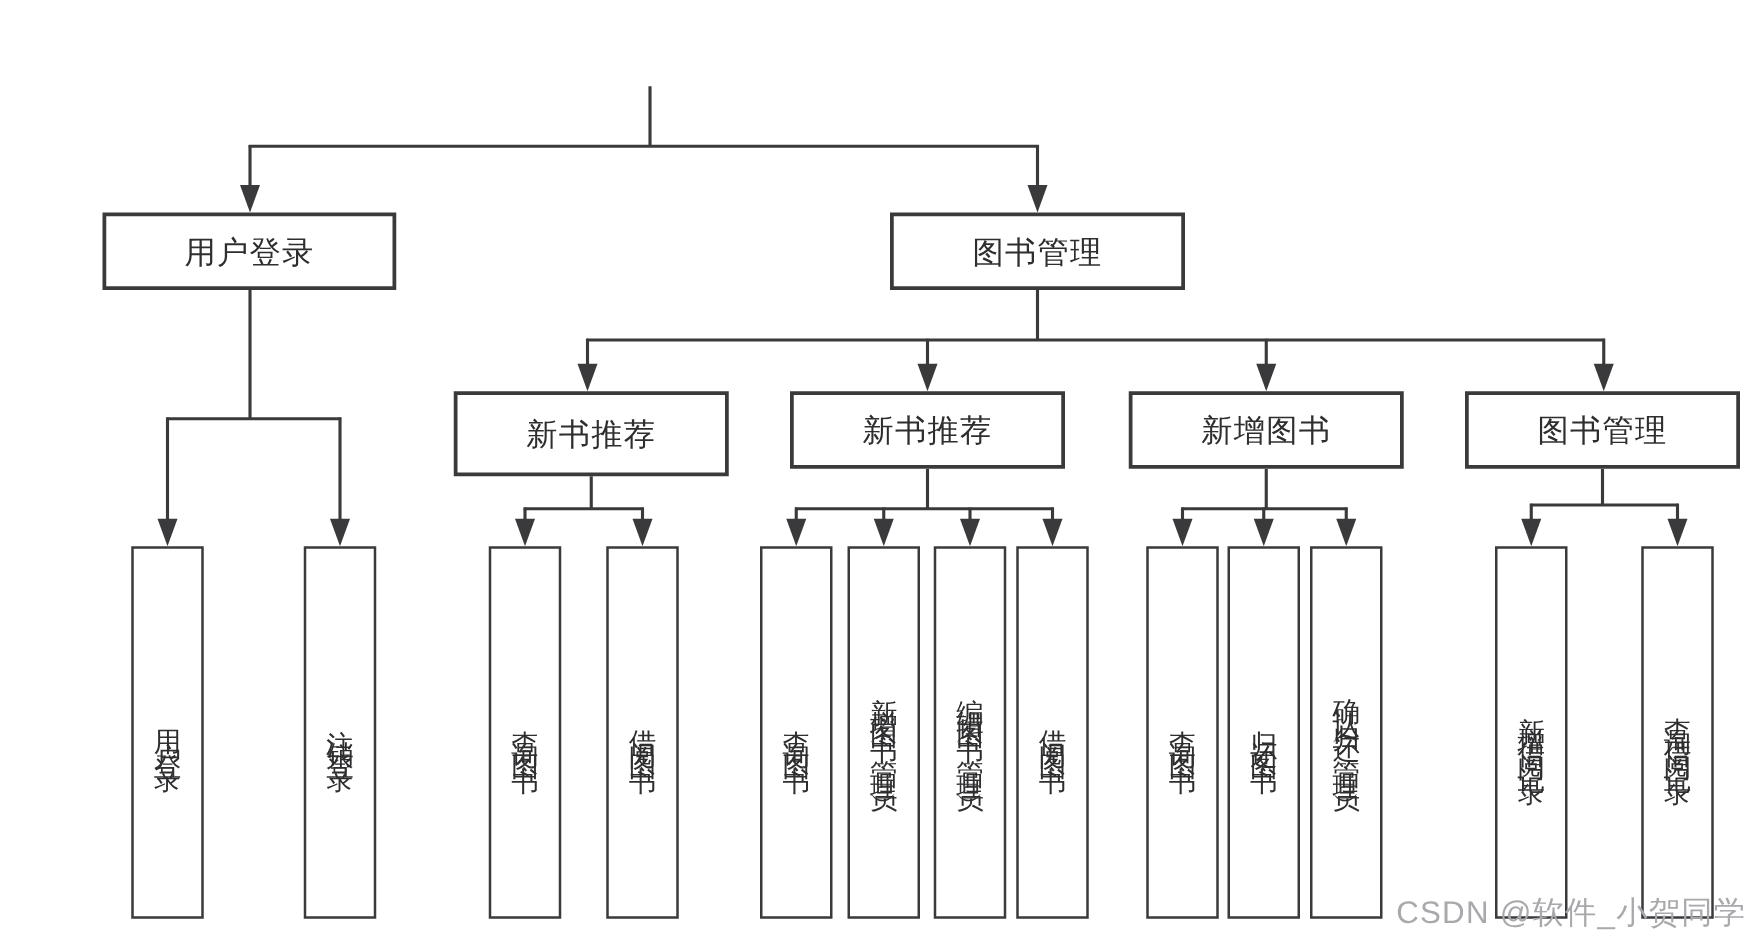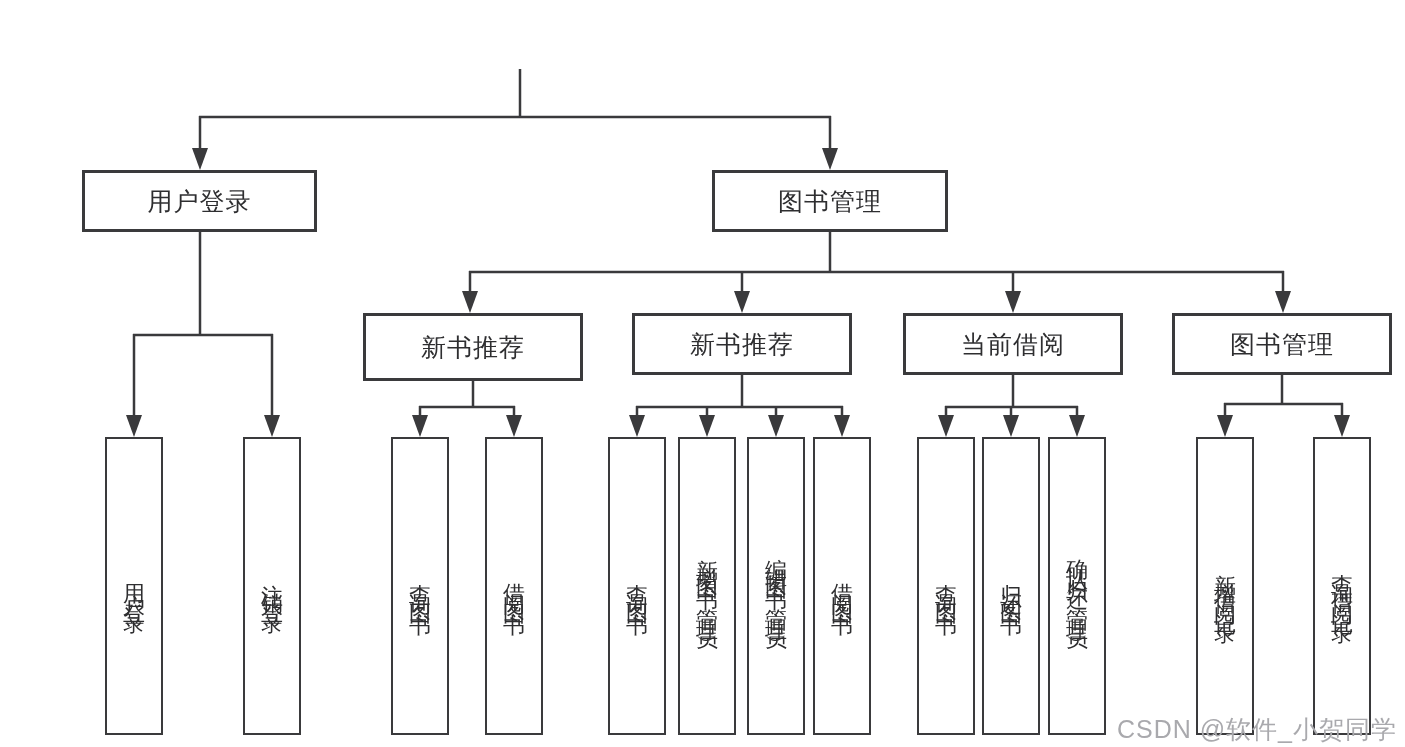--- a/index.html
+++ b/index.html
@@ -133,21 +133,21 @@
     <span>图书管理</span>
   </div>
 
   <div class="node" style="left:363px; top:313px; width:220px; height:68px">
     <span>新书推荐</span>
   </div>
   <div class="node" style="left:632px; top:313px; width:220px; height:62px">
     <span>新书推荐</span>
   </div>
   <div class="node" style="left:903px; top:313px; width:220px; height:62px">
-    <span>当前借阅</span>
+    <span>新增图书</span>
   </div>
   <div class="node" style="left:1172px; top:313px; width:220px; height:62px">
     <span>图书管理</span>
   </div>
 
   <div class="node leaf" style="left:105px; top:437px; width:58px; height:298px">
     <span class="vtext">用户登录</span>
   </div>
   <div class="node leaf" style="left:243px; top:437px; width:58px; height:298px">
     <span class="vtext">注销登录</span>

